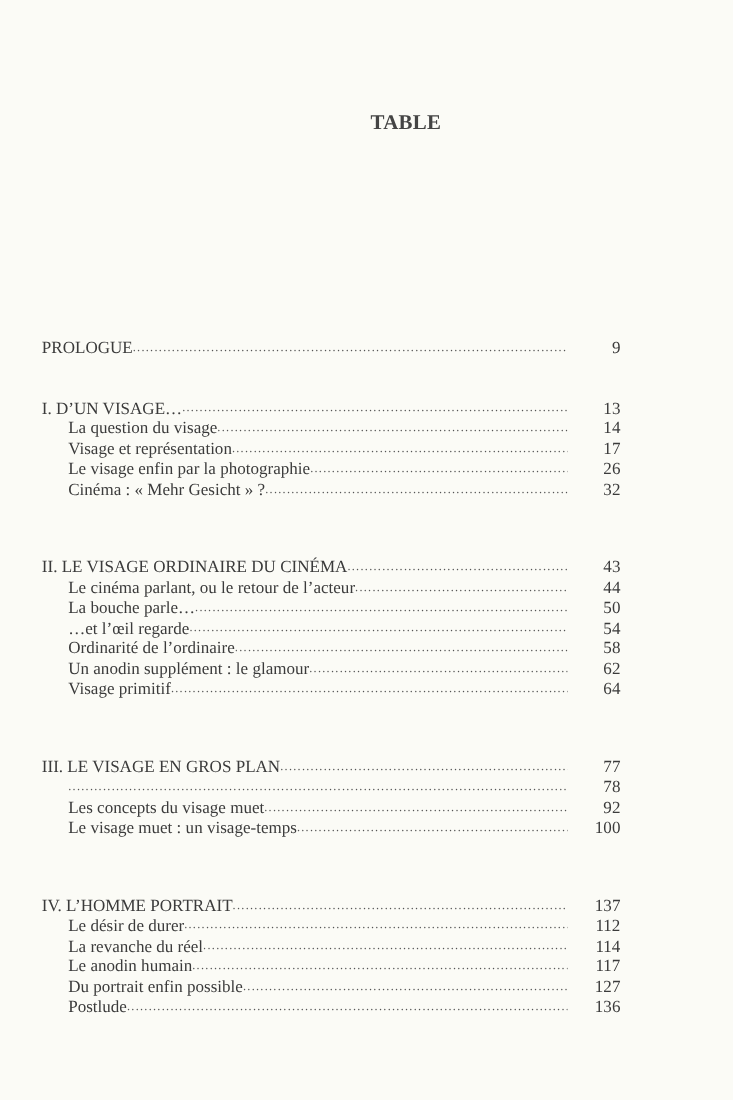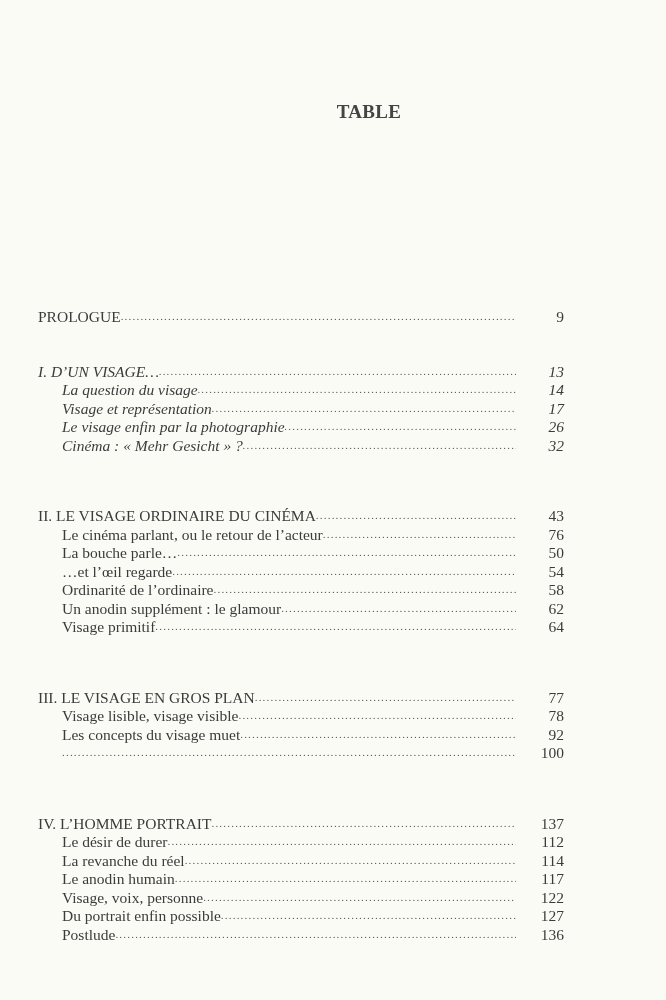--- a/index.html
+++ b/index.html
@@ -33,21 +33,20 @@
       top: 308px;
     }
     .section {
       margin: 0;
     }
     .section + .section {
       margin-top: 52px;
     }
     .section.first + .section {
       margin-top: 36px;
-      font-style: italic;
     }
     .row {
       display: flex;
       align-items: flex-end;
       height: 18.5px;
       line-height: 18.5px;
       font-size: 15.5px;
       white-space: nowrap;
     }
     .row.sub {
@@ -120,21 +119,21 @@
 
   <div class="section">
     <div class="row">
       <span class="label">II. LE VISAGE ORDINAIRE DU CINÉMA</span>
       <span class="dots"></span>
       <span class="page">43</span>
     </div>
     <div class="row sub">
       <span class="label">Le cinéma parlant, ou le retour de l’acteur</span>
       <span class="dots"></span>
-      <span class="page">76</span>
+      <span class="page">44</span>
     </div>
     <div class="row sub">
       <span class="label">La bouche parle…</span>
       <span class="dots"></span>
       <span class="page">50</span>
     </div>
     <div class="row sub">
       <span class="label">…et l’œil regarde</span>
       <span class="dots"></span>
       <span class="page">54</span>
@@ -156,30 +155,30 @@
     </div>
   </div>
 
   <div class="section">
     <div class="row">
       <span class="label">III. LE VISAGE EN GROS PLAN</span>
       <span class="dots"></span>
       <span class="page">77</span>
     </div>
     <div class="row sub">
-      <span class="label">Visage lisible, visage visible</span>
       <span class="dots"></span>
       <span class="page">78</span>
     </div>
     <div class="row sub">
       <span class="label">Les concepts du visage muet</span>
       <span class="dots"></span>
       <span class="page">92</span>
     </div>
     <div class="row sub">
+      <span class="label">Le visage muet : un visage-temps</span>
       <span class="dots"></span>
       <span class="page">100</span>
     </div>
   </div>
 
   <div class="section">
     <div class="row">
       <span class="label">IV. L’HOMME PORTRAIT</span>
       <span class="dots"></span>
       <span class="page">137</span>
@@ -193,25 +192,20 @@
       <span class="label">La revanche du réel</span>
       <span class="dots"></span>
       <span class="page">114</span>
     </div>
     <div class="row sub">
       <span class="label">Le anodin humain</span>
       <span class="dots"></span>
       <span class="page">117</span>
     </div>
     <div class="row sub">
-      <span class="label">Visage, voix, personne</span>
-      <span class="dots"></span>
-      <span class="page">122</span>
-    </div>
-    <div class="row sub">
       <span class="label">Du portrait enfin possible</span>
       <span class="dots"></span>
       <span class="page">127</span>
     </div>
     <div class="row sub">
       <span class="label">Postlude</span>
       <span class="dots"></span>
       <span class="page">136</span>
     </div>
   </div>

